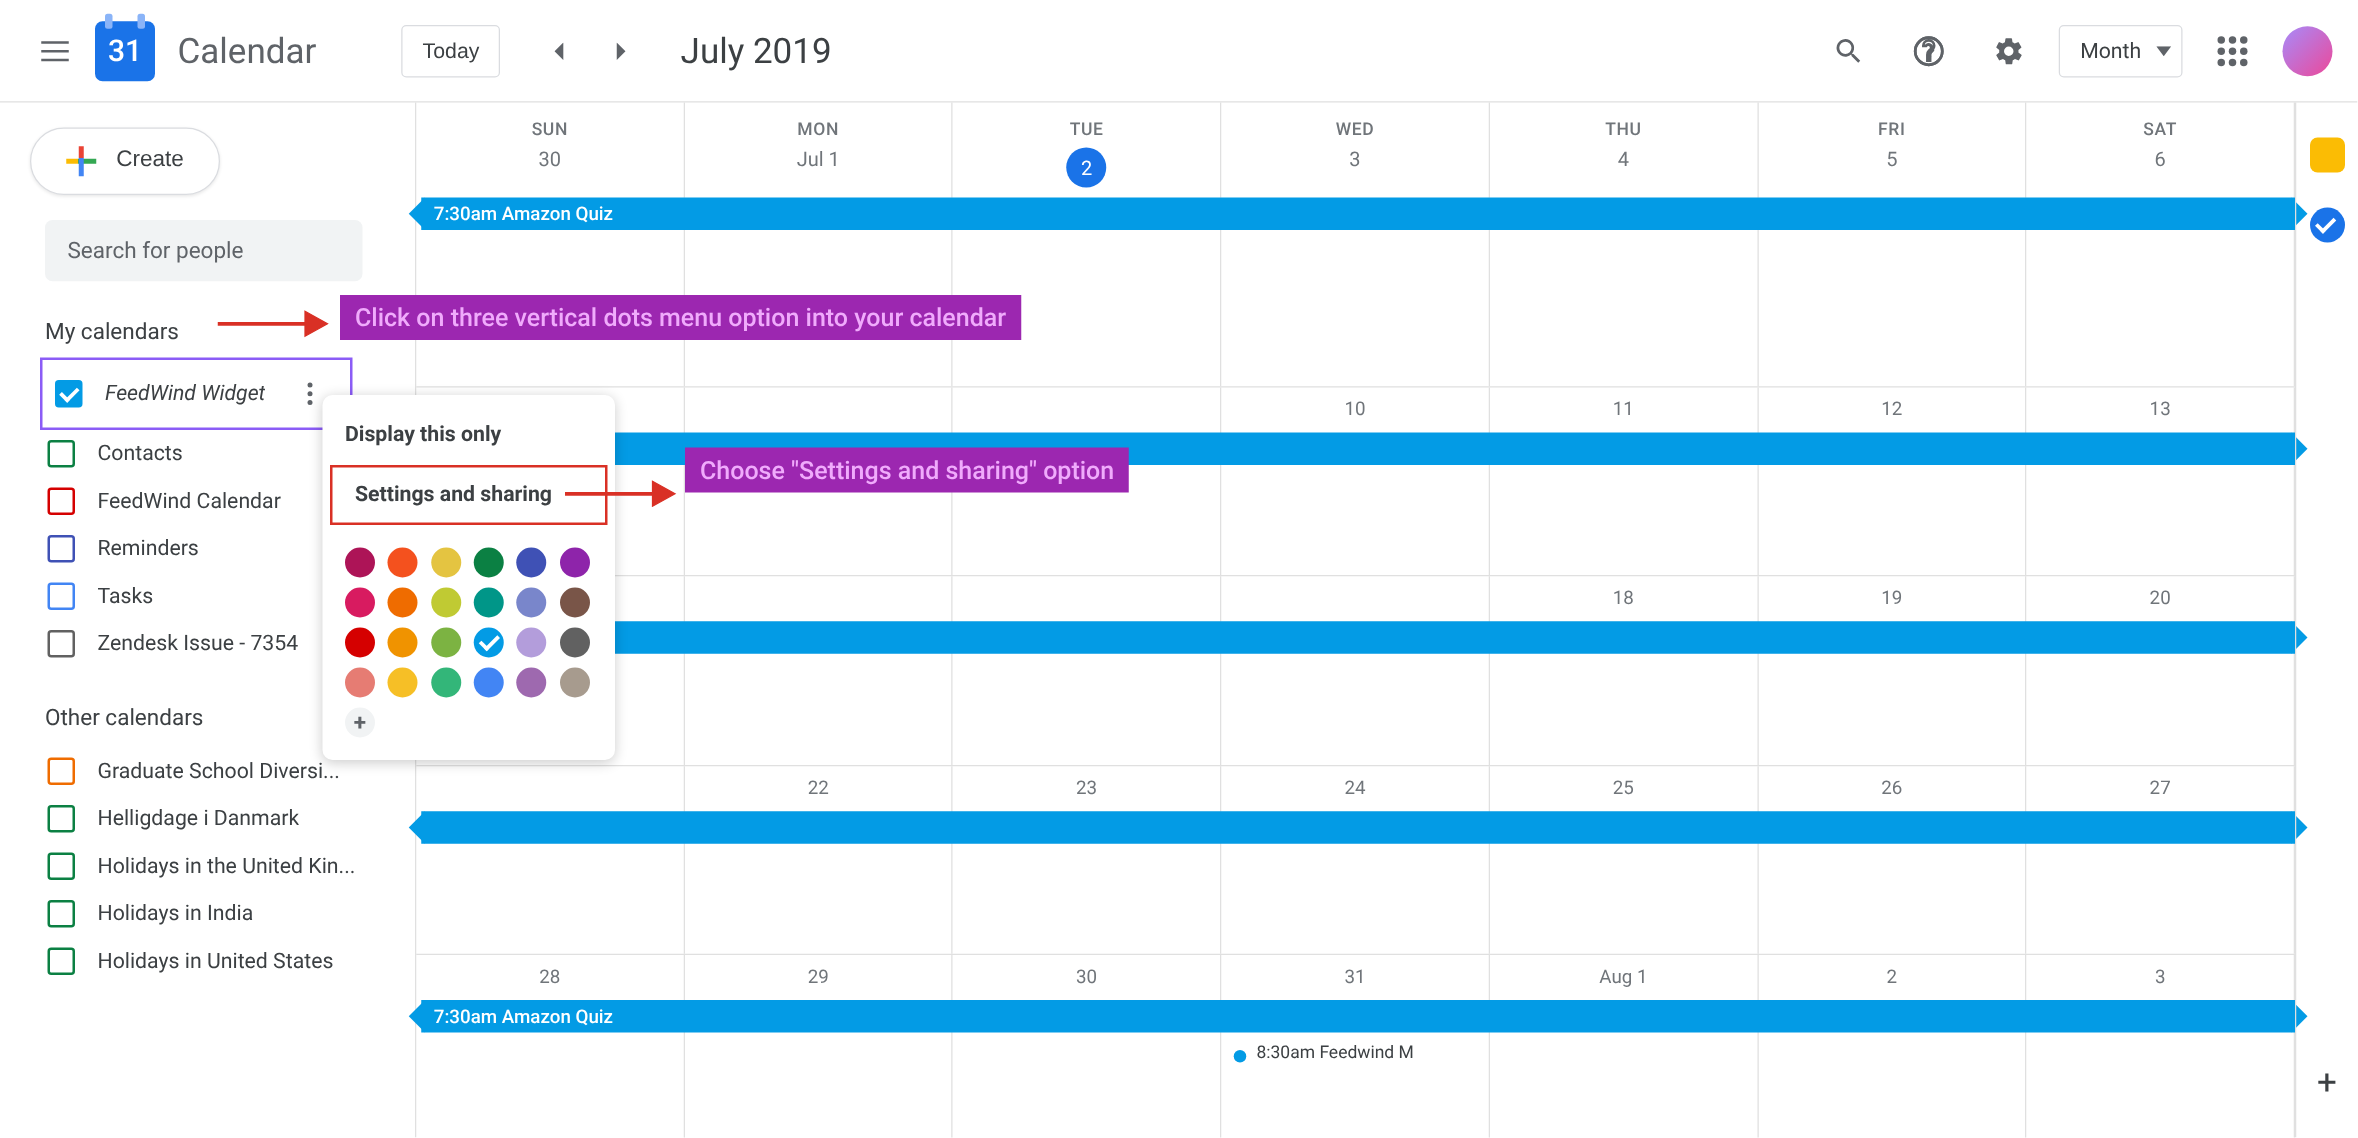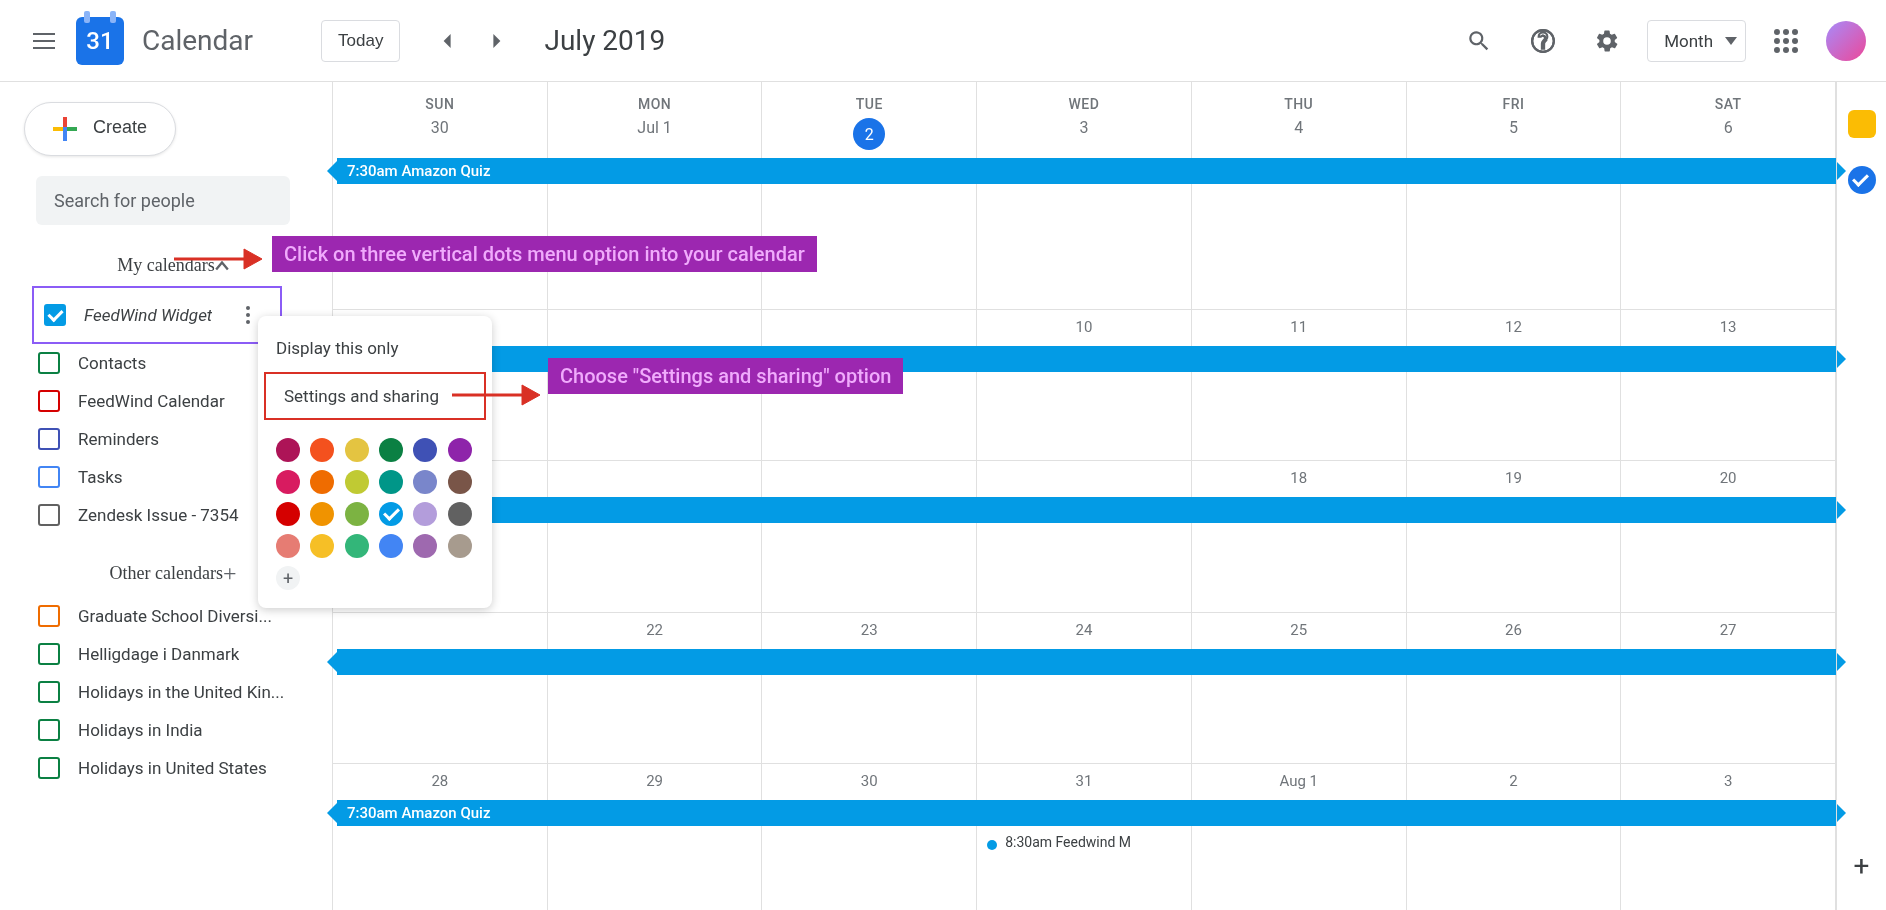--- a/index.html
+++ b/index.html
@@ -26,21 +26,21 @@
 .apps-grid span { background: #5f6368; border-radius: 50%; }
 .avatar { width: 40px; height: 40px; border-radius: 50%; background: linear-gradient(135deg, #a78bfa, #ec4899); }
 
 
 .sidebar { position: absolute; left: 0; top: 82px; width: 330px; height: calc(100% - 82px); padding: 12px 0; }
 .create-btn { margin: 8px 0 20px 24px; padding: 14px 28px; border: 1px solid #dadce0; border-radius: 32px; display: flex; gap: 16px; font-size: 18px; color: #3c4043; box-shadow: 0 1px 3px rgba(0,0,0,0.1); cursor: pointer; background: #fff; width: fit-content; }
 .plus-icon { width: 24px; height: 24px; position: relative; }
 .plus-icon::before { content: ''; position: absolute; left: 0; top: 10px; width: 24px; height: 4px; background: linear-gradient(to right, #fbbc04 0%, #fbbc04 40%, #34a853 40%, #34a853 100%); }
 .plus-icon::after { content: ''; position: absolute; left: 10px; top: 0; width: 4px; height: 24px; background: linear-gradient(to bottom, #ea4335 0%, #ea4335 40%, #4285f4 40%, #4285f4 100%); }
 .search-box { margin: 16px 28px 20px 36px; width: 254px; padding: 14px 18px; background: #f1f3f4; border-radius: 6px; color: #5f6368; font-size: 18px; }
-.section-header { display: flex; align-items: center; justify-content: center; padding: 10px 20px 10px 36px; font-size: 18px; color: #3c4043; cursor: pointer; font-family: Liberation Serif, serif; }
+.section-header { display: flex; align-items: center; justify-content: space-between; padding: 10px 20px 10px 36px; font-size: 18px; color: #3c4043; cursor: pointer; }
 .expand-icon { transform: rotate(180deg); }
 .cal-list { padding: 0 0 16px 0; }
 .cal-item { display: flex; align-items: center; gap: 18px; padding: 8px 20px 8px 38px; font-size: 17px; color: #3c4043; cursor: pointer; }
 .cal-check { width: 22px; height: 22px; border: 2.5px solid; border-radius: 3px; position: relative; flex-shrink: 0; }
 .cal-check.checked { background: currentColor; }
 .cal-check.checked::after { content: ''; position: absolute; left: 5px; top: 1px; width: 6px; height: 11px; border: solid #fff; border-width: 0 3px 3px 0; transform: rotate(45deg); }
 .cal-item-text { white-space: nowrap; overflow: hidden; text-overflow: ellipsis; color: #3c4043; }
 .cal-item-highlight { border: 2px solid #8b5cf6; margin: 0 48px 0 32px; padding: 6px 6px; font-style: italic; }
 .cal-item-highlight .cal-item { padding-left: 4px; }
 .dots-menu { margin-left: auto; display: flex; flex-direction: column; gap: 3px; padding: 4px; }
@@ -66,21 +66,21 @@
 
 
 .right-panel { position: absolute; right: 0; top: 82px; width: 50px; height: calc(100% - 82px); border-left: 1px solid #e0e0e0; display: flex; flex-direction: column; align-items: center; gap: 28px; padding-top: 28px; }
 .side-icon { width: 28px; height: 28px; border-radius: 6px; }
 .side-icon.keep { background: #fbbc04; }
 .side-icon.tasks { background: #1a73e8; border-radius: 50%; position: relative; }
 .side-icon.tasks::after { content: ''; position: absolute; left: 8px; top: 5px; width: 6px; height: 12px; border: solid #fff; border-width: 0 3px 3px 0; transform: rotate(45deg); }
 .side-plus { margin-top: auto; margin-bottom: 28px; font-size: 28px; color: #3c4043; cursor: pointer; }
 
 
-.context-menu { position: absolute; left: 258px; top: 316px; width: 234px; background: #fff; box-shadow: 0 2px 10px rgba(0,0,0,0.2); border-radius: 8px; padding: 10px 0; z-index: 100; }
+.context-menu { position: absolute; left: 258px; top: 316px; width: 234px; background: #fff; box-shadow: 0 2px 10px rgba(0,0,0,0.2); border-radius: 8px; padding: 10px 0; z-index: 100; font-weight: bold; }
 .menu-item { padding: 12px 18px; font-size: 17px; color: #3c4043; cursor: pointer; }
 .menu-item.highlight { border: 2px solid #d93025; margin: 2px 6px; }
 .color-palette { display: grid; grid-template-columns: repeat(6, 1fr); gap: 8px; padding: 16px 18px 8px; }
 .color-swatch { width: 24px; height: 24px; border-radius: 50%; cursor: pointer; }
 .color-swatch.selected::after { content: ''; display: block; width: 6px; height: 12px; border: solid #fff; border-width: 0 3px 3px 0; transform: rotate(45deg); margin: 3px auto 0; }
 .color-add { background: #f1f3f4; color: #5f6368; display: flex; align-items: center; justify-content: center; font-size: 18px; }
 
 
 .annotation { position: absolute; background: #9c27b0; color: #f0abfc; padding: 6px 12px; font-size: 20px; font-weight: 500; z-index: 200; }
 .arrow-annot { position: absolute; z-index: 200; }

